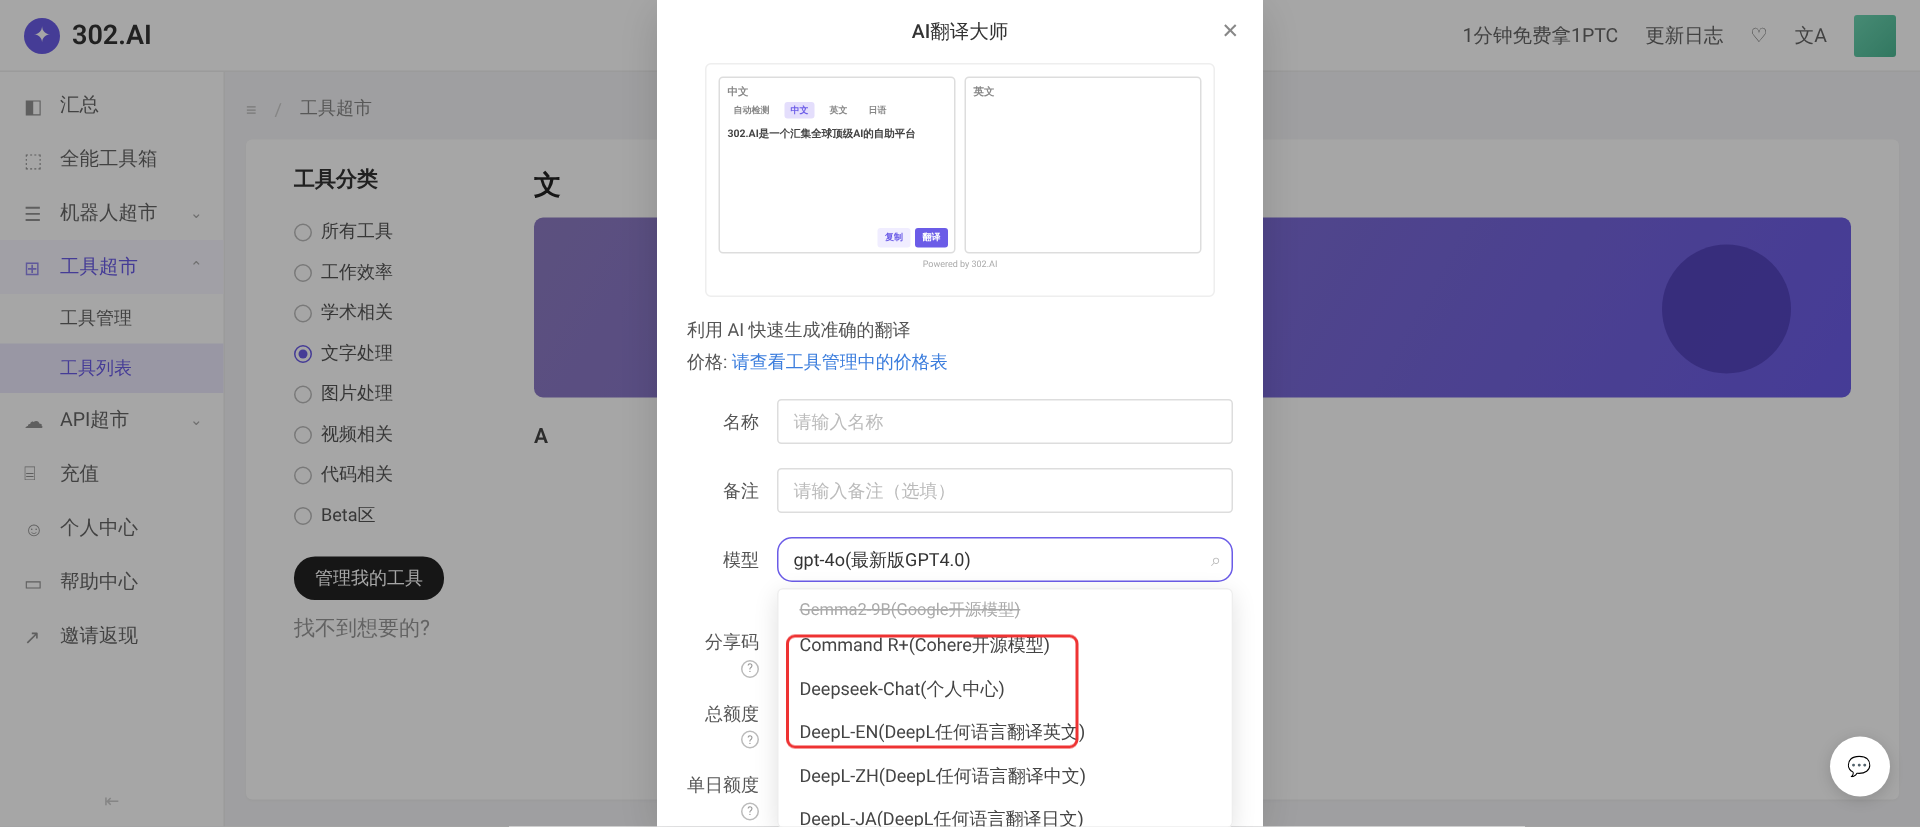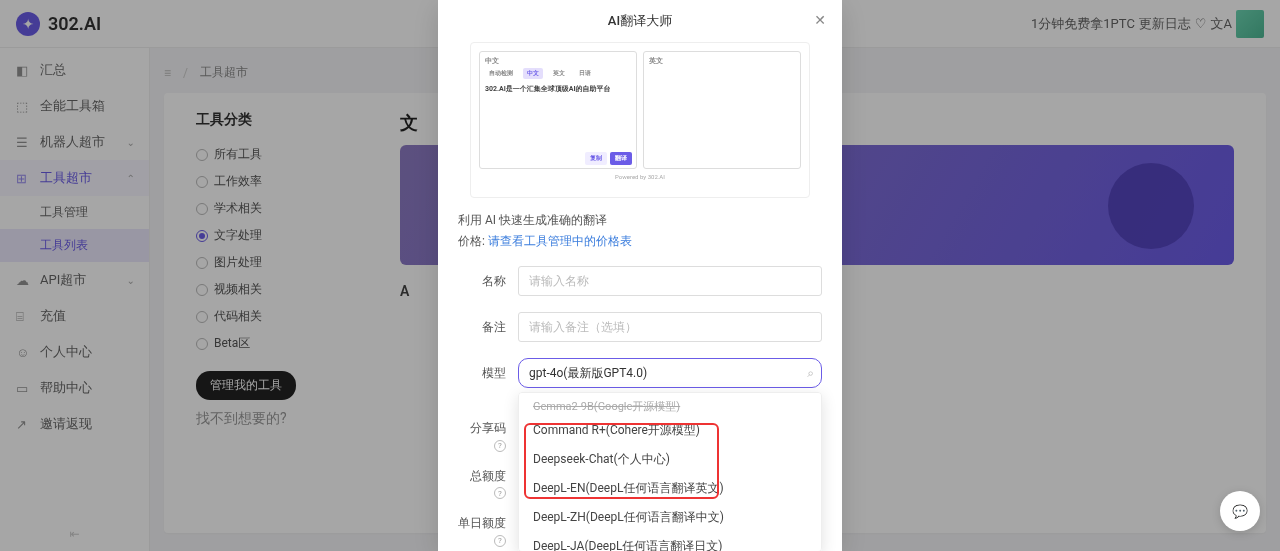--- a/index.html
+++ b/index.html
@@ -1,36 +1,36 @@
 <!DOCTYPE html>
 <html><head>
 <meta charset="utf-8">
 <style>
 * { margin: 0; padding: 0; box-sizing: border-box; font-family: -apple-system, BlinkMacSystemFont, "Segoe UI", Roboto, "Helvetica Neue", Arial, sans-serif; }
 body { background: #f5f5f7; font-size: 13px; color: #333; overflow: hidden; }
 .top-header { height: 48px; background: #fff; border-bottom: 1px solid #eee; display: flex; align-items: center; padding: 0 16px; justify-content: space-between; position: relative; z-index: 1; }
 .logo-area { display: flex; align-items: center; gap: 8px; }
 .logo-badge { width: 24px; height: 24px; border-radius: 50%; background: #6b5ce7; display: flex; align-items: center; justify-content: center; color: #fff; font-size: 14px; }
 .logo-text { font-size: 18px; font-weight: 600; color: #333; }
-.header-right { display: flex; align-items: center; gap: 4px; color: #666; font-size: 13px; }
+.header-right { display: flex; align-items: center; gap: 18px; color: #666; font-size: 13px; }
 .header-action { cursor: pointer; }
 .avatar-sq { width: 28px; height: 28px; background: linear-gradient(135deg,#6dd5b3,#4db894); border-radius: 2px; }
 .layout { display: flex; height: calc(100vh - 48px); }
 .sidebar { width: 150px; background: #fff; border-right: 1px solid #eee; padding-top: 4px; position: relative; }
 .side-item { display: flex; align-items: center; gap: 10px; padding: 9px 16px; color: #666; font-size: 13px; cursor: pointer; position: relative; }
 .side-item.active { color: #6b5ce7; background: #f7f6ff; }
 .side-sub { padding-left: 40px; font-size: 12px; color: #666; padding-top: 8px; padding-bottom: 8px; cursor: pointer; }
 .side-sub.active { background: #ece9fc; color: #6b5ce7; }
 .side-icon { width: 14px; height: 14px; display: inline-block; opacity: .7; }
 .chev { position: absolute; right: 14px; top: 50%; transform: translateY(-50%); font-size: 10px; color: #aaa; }
 .collapse-handle { position: absolute; bottom: 10px; left: 50%; transform: translateX(-50%); color: #ccc; font-size: 12px; }
 .main { flex: 1; padding: 12px 14px; overflow: auto; }
 .breadcrumb { display: flex; align-items: center; gap: 12px; color: #888; font-size: 12px; margin: 4px 0 12px; }
 .bc-icon { color: #bbb; }
-.content-card { background: #fff; border-radius: 4px; padding: 18px 32px 40px; display: flex; gap: 64px; box-shadow: 0 1px 2px rgba(0,0,0,0.03); min-height: 440px; }
+.content-card { background: #fff; border-radius: 4px; padding: 18px 32px 40px; display: flex; gap: 20px; box-shadow: 0 1px 2px rgba(0,0,0,0.03); min-height: 440px; }
 .cat-col { width: 140px; flex-shrink: 0; }
 .cat-title { font-size: 14px; font-weight: 600; color: #333; margin-bottom: 12px; }
 .cat-item { display: flex; align-items: center; gap: 6px; padding: 5px 0; font-size: 12px; color: #555; cursor: pointer; }
 .radio { width: 12px; height: 12px; border: 1px solid #bbb; border-radius: 50%; display: inline-block; position: relative; }
 .radio.sel { border-color: #6b5ce7; }
 .radio.sel::after { content: ""; position: absolute; width: 6px; height: 6px; background: #6b5ce7; border-radius: 50%; left: 2px; top: 2px; }
 .manage-btn { margin-top: 14px; background: #222; color: #fff; border: none; border-radius: 14px; padding: 6px 14px; font-size: 12px; cursor: pointer; }
 .reset-link { display: block; margin-top: 10px; font-size: 14px; color: #999; cursor: pointer; }
 .right-pane { flex: 1; }
 .pane-title { font-size: 18px; font-weight: 600; margin-bottom: 10px; color: #222; }

